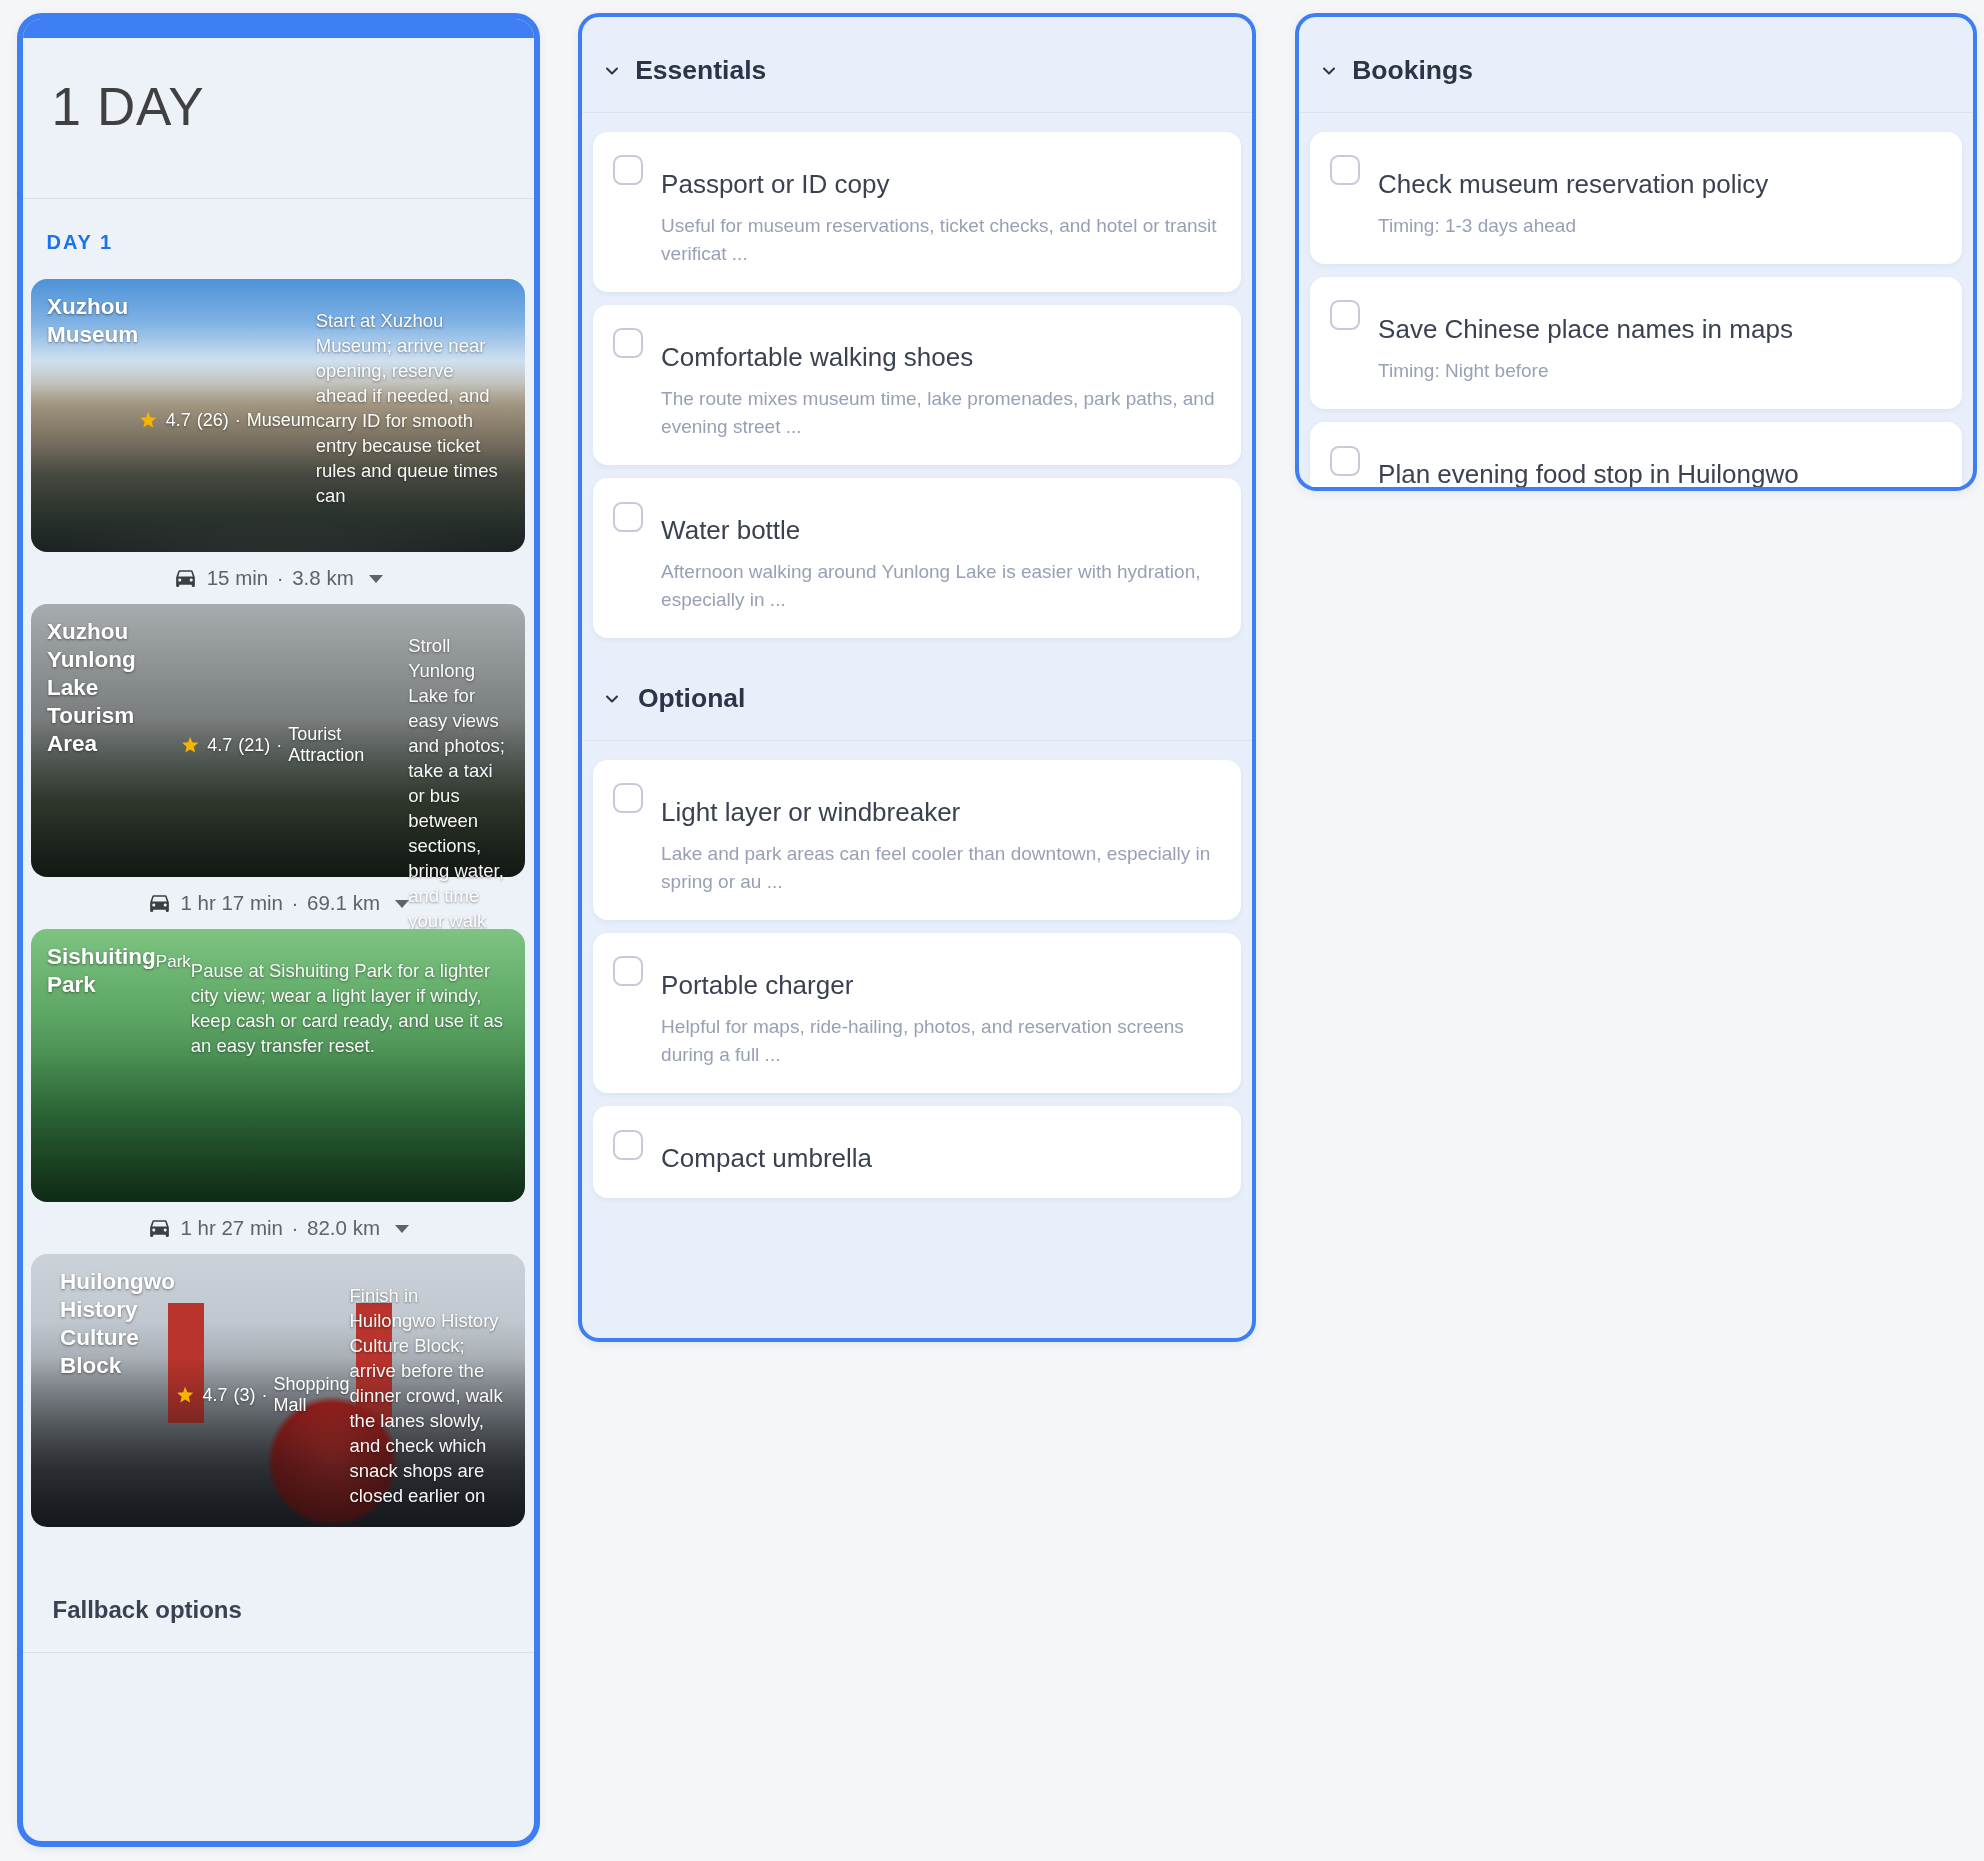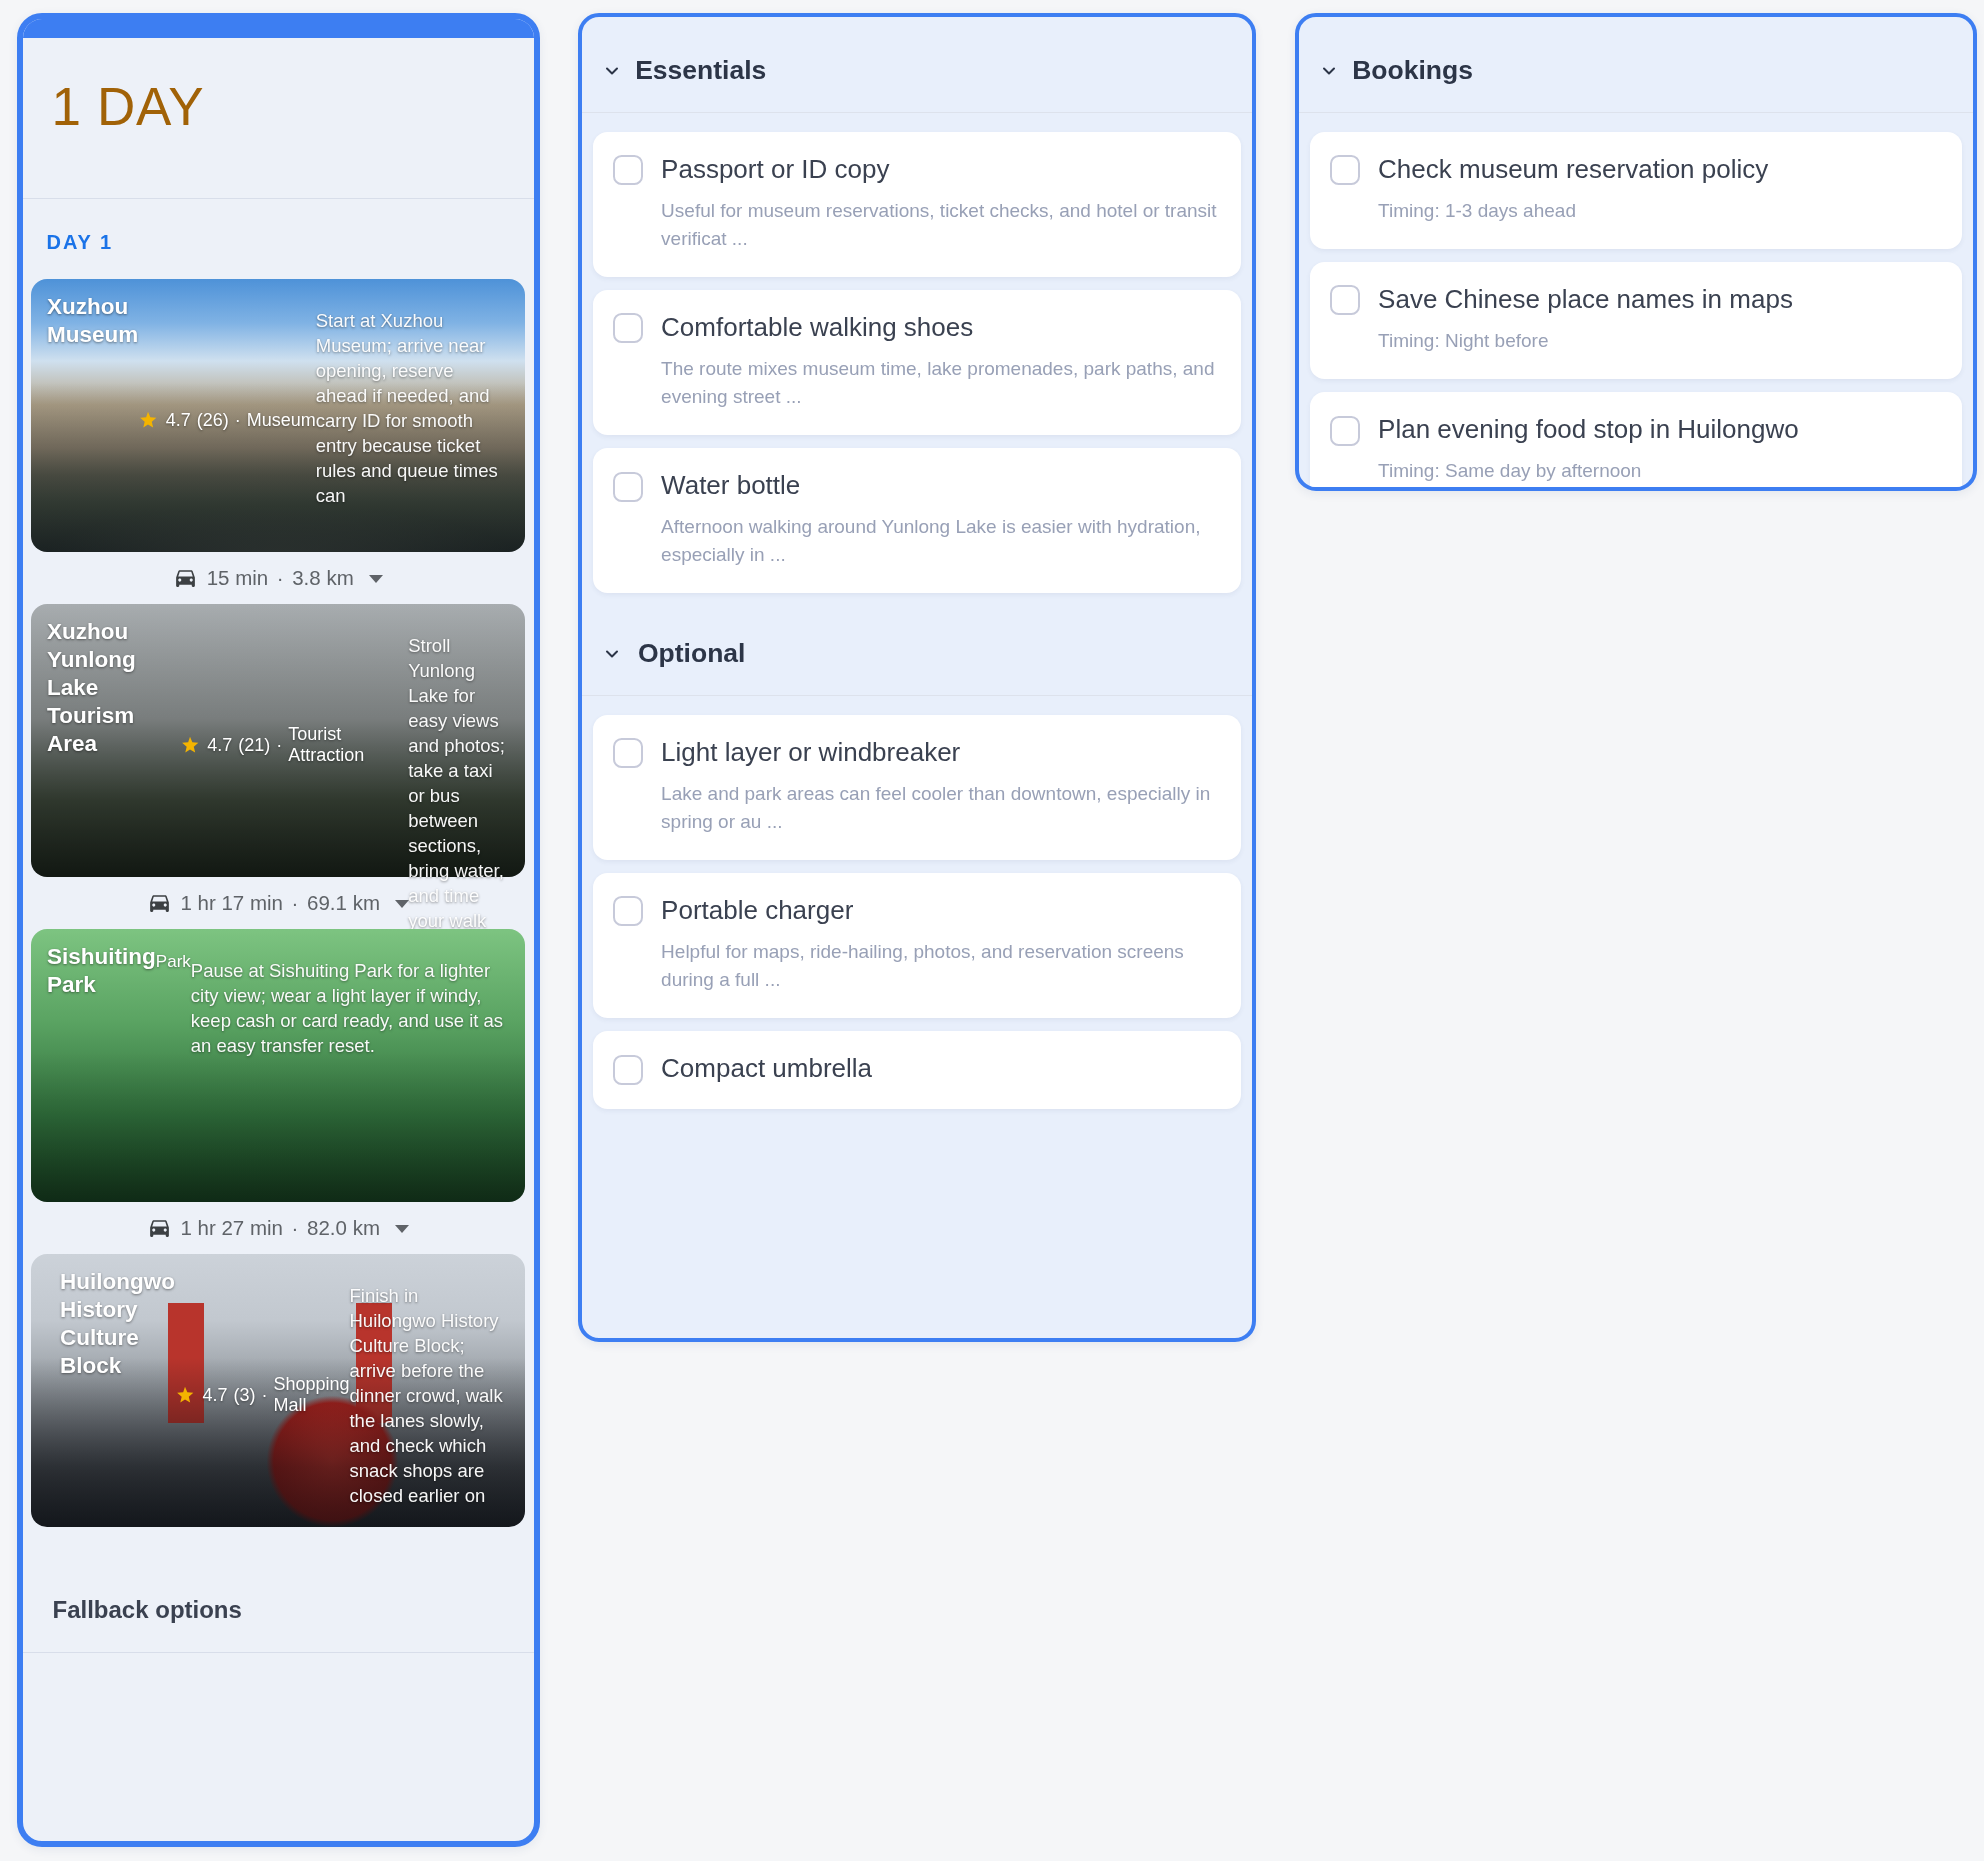--- a/index.html
+++ b/index.html
@@ -16,21 +16,21 @@
     box-shadow:0 2.6px 9.3px rgba(40,60,110,.08);
   }
   
   .panel-itinerary{
     left:16.5px;top:12.6px;width:523px;height:1834px;
     border-width:6px;border-radius:25px;background:#edf1f8;
     display:flex;flex-direction:column;
   }
   .accent-bar{height:19px;background:#3d7ef2;flex:none;}
   .trip-title{
-    font-size:53px;font-weight:400;color:#a16207;letter-spacing:0.7px;
+    font-size:53px;font-weight:400;color:#404040;letter-spacing:0.7px;
     margin:38px 0 0 29px;
   }
   .divider{border:none;border-top:1.3px solid #d8deea;margin:0;flex:none;}
   .divider-title{margin-top:61px;}
   .day-label{
     color:#1a73e8;font-weight:700;font-size:20px;letter-spacing:2px;
     margin:32px 0 25px 24px;
   }
   .stop-card{
     margin:0 8.6px;border-radius:16px;height:273px;flex:none;
@@ -97,21 +97,21 @@
   .card-list{padding:5.3px 10.6px 10.6px;}
   .check-card{
     background:#fff;border-radius:14.6px;margin-top:13.2px;
     padding:21px 20px 24px;display:flex;gap:18.5px;
     box-shadow:0 2px 5.3px rgba(60,70,110,.07);
   }
   .checkbox{
     width:30px;height:30px;flex:none;margin-top:2.6px;
     border:2px solid #c7cada;border-radius:8.6px;background:#fff;box-sizing:border-box;
   }
-  .check-body{min-width:0;}
+  .check-body{min-width:0;margin-top:15px;}
   .check-title{font-size:26px;color:#3a4150;line-height:32px;}
   .check-note{margin-top:12px;font-size:19px;line-height:28px;color:#98a0b6;}
 </style>
 </head>
 <body>
 
 <div class="panel panel-itinerary">
   <div class="accent-bar"></div>
 
   <div class="trip-title">1 DAY</div>

